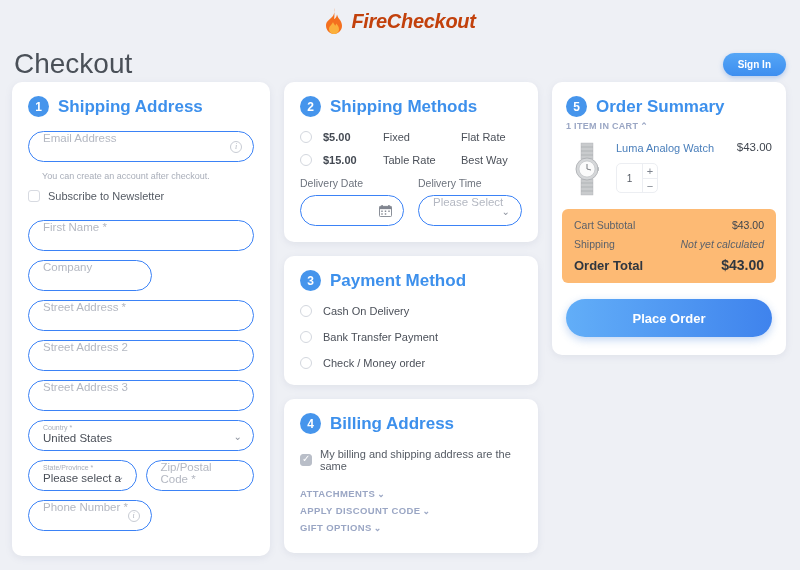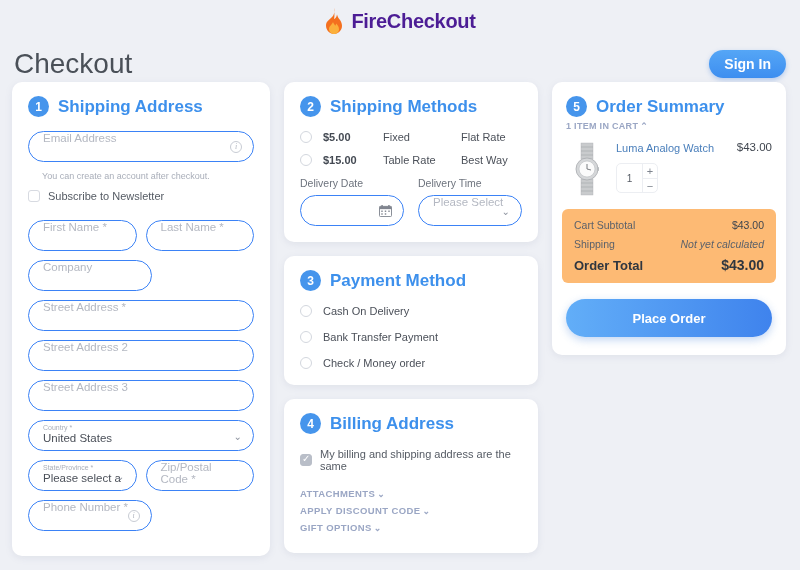--- a/index.html
+++ b/index.html
@@ -11,31 +11,31 @@
   }
   .page { position: relative; width: 800px; height: 570px; }
 
   
   .logo-bar {
     height: 36px; display: flex; align-items: center; justify-content: center;
     gap: 7px; padding-top: 6px;
   }
   .flame { width: 20px; height: 26px; display: block; }
   .logo-text {
-    font-size: 20px; font-weight: bold; 
-    color: #4c1d95; letter-spacing: -0.3px;
+    font-size: 20px; font-weight: bold; font-style: italic;
+    color: #c2410c; letter-spacing: -0.3px;
   }
   .title-row {
     display: flex; align-items: center; justify-content: space-between;
     padding: 10px 14px 0 14px; height: 46px;
   }
   .page-title { font-size: 28px; color: #4a5058; font-weight: normal; }
   .signin-btn {
     background: linear-gradient(180deg,#55a6f6 0%,#3d8ef0 100%);
-    color: #fff; font-size: 14px; font-weight: bold;
+    color: #fff; font-size: 10px; font-weight: bold;
     border: none; border-radius: 14px; padding: 6px 15px;
     box-shadow: 0 2px 5px rgba(70,130,220,.35); cursor: pointer;
   }
 
   
   .columns {
     display: flex; gap: 14px; padding: 0 12px; align-items: flex-start;
   }
   .col-1 { width: 258px; }
   .col-2 { width: 254px; }
@@ -207,23 +207,20 @@
         <div class="check-row">
           <span class="cbox"></span>
           <span class="check-lbl">Subscribe to Newsletter</span>
         </div>
 
         <div style="height:14px"></div>
 
         <div class="row2">
           <div class="field">
             <span class="ph">First Name *</span>
-          </div>
-          <div class="field">
-            <span class="ph">Last Name *</span>
           </div>
         </div>
 
         <div class="row2">
           <div class="field">
             <span class="ph">Company</span>
           </div>
           <div style="flex:1"></div>
         </div>
 

